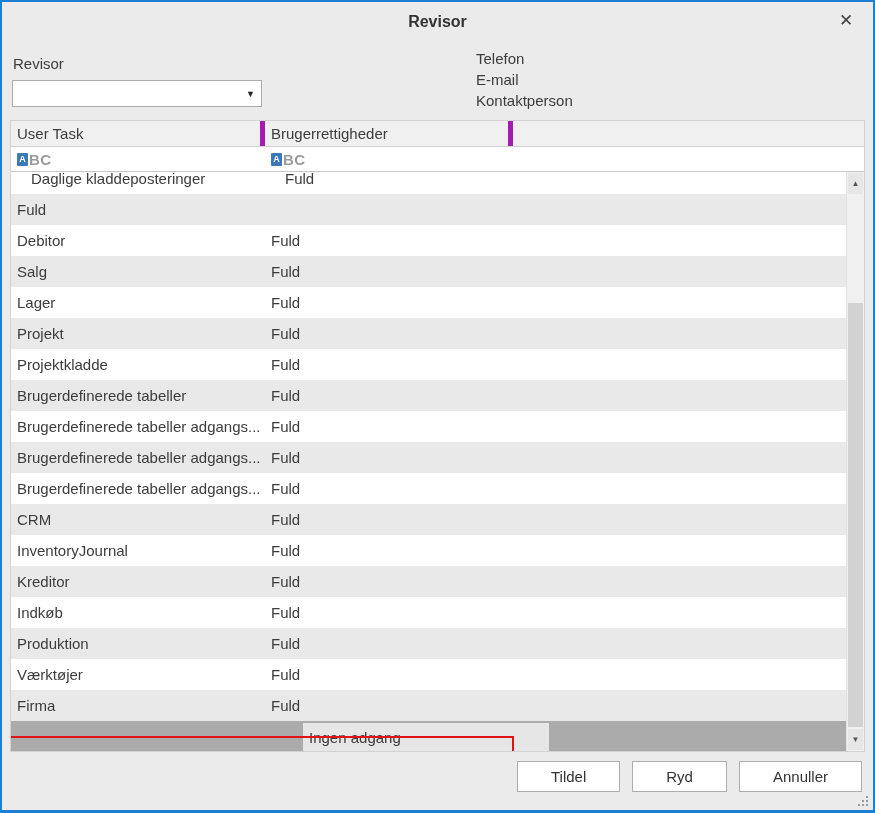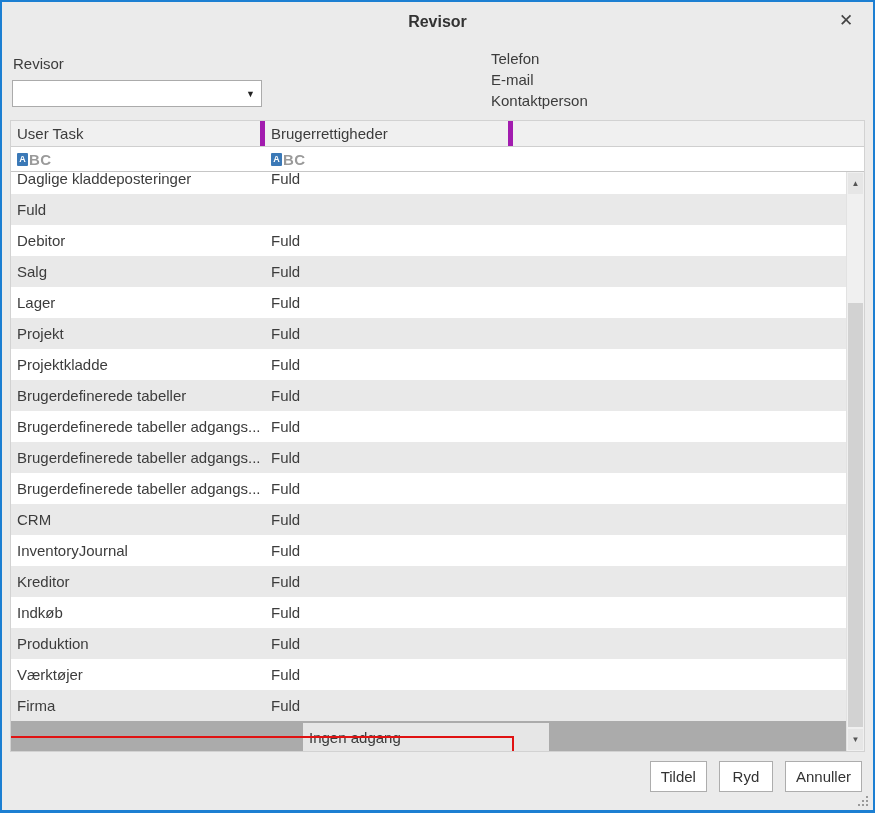--- a/index.html
+++ b/index.html
@@ -38,21 +38,21 @@
   }
   .combo .combo-value {
     position: absolute; left: 6px; top: 4px; font-size: 15px; color: #333;
   }
   .combo .combo-arrow {
     position: absolute; right: 6px; top: 0; height: 100%;
     display: flex; align-items: center;
     font-size: 9px; color: #222;
   }
   .contact-labels {
-    position: absolute; top: 46px; left: 489px;
+    position: absolute; top: 46px; left: 474px;
     font-size: 15px; color: #3c3c3c; line-height: 21px;
   }
 
   
   .grid {
     position: absolute; left: 8px; top: 118px;
     width: 855px; height: 632px;
     background: #fff;
     border: 1px solid #d2d2d2;
     font-size: 15px; color: #3c3c3c;
@@ -91,21 +91,21 @@
   .rows-viewport {
     position: absolute; left: 0; top: 51px; bottom: 0; width: 837px;
     overflow: hidden; background: #fff;
   }
   .grid-row { display: flex; height: 31px; background: #fff; }
   .grid-row.alt { background: #e9e9e9; }
   .grid-row .cell {
     height: 31px; display: flex; align-items: center;
     padding-left: 6px; white-space: nowrap; overflow: hidden;
   }
-  .grid-row.clipped { height: 22px; overflow: hidden; }
+  .grid-row.clipped { height: 22px; overflow: hidden; margin-left: 14px; }
   .grid-row.clipped .cell { margin-top: -9px; }
 
   .grid-row.selected { height: 32px; background: #ababab; gap: 38px; }
   .grid-row.selected .cell { height: 32px; }
   .grid-row.selected .cell.col2 {
     background: #e6e6e6; width: 246px; margin-top: 2px; height: 29px;
   }
 
   .red-outline {
     position: absolute; left: -5px; top: 564px;
@@ -130,21 +130,21 @@
     position: absolute; left: 1px; right: 1px; top: 131px; height: 424px;
     background: #d2d2d2; cursor: pointer;
   }
 
   
   .footer {
     position: absolute; left: 0; right: 11px; top: 759px; height: 32px;
     display: flex; justify-content: flex-end; gap: 12px;
   }
   .btn {
-    min-width: 54px; height: 31px; padding: 0 10px;
+    min-width: 54px; height: 31px; padding: 0 33px;
     background: #fff; border: 1px solid #adadad;
     font-family: "Liberation Sans", sans-serif;
     font-size: 15px; color: #333; cursor: pointer;
   }
 
   .resize-grip {
     position: absolute; right: 5px; bottom: 4px; width: 2px; height: 2px;
     background: #9a9a9a;
     box-shadow: 0 -4px #9a9a9a, 0 -8px #9a9a9a, -4px 0 #9a9a9a,
                 -4px -4px #9a9a9a, -8px 0 #9a9a9a;

